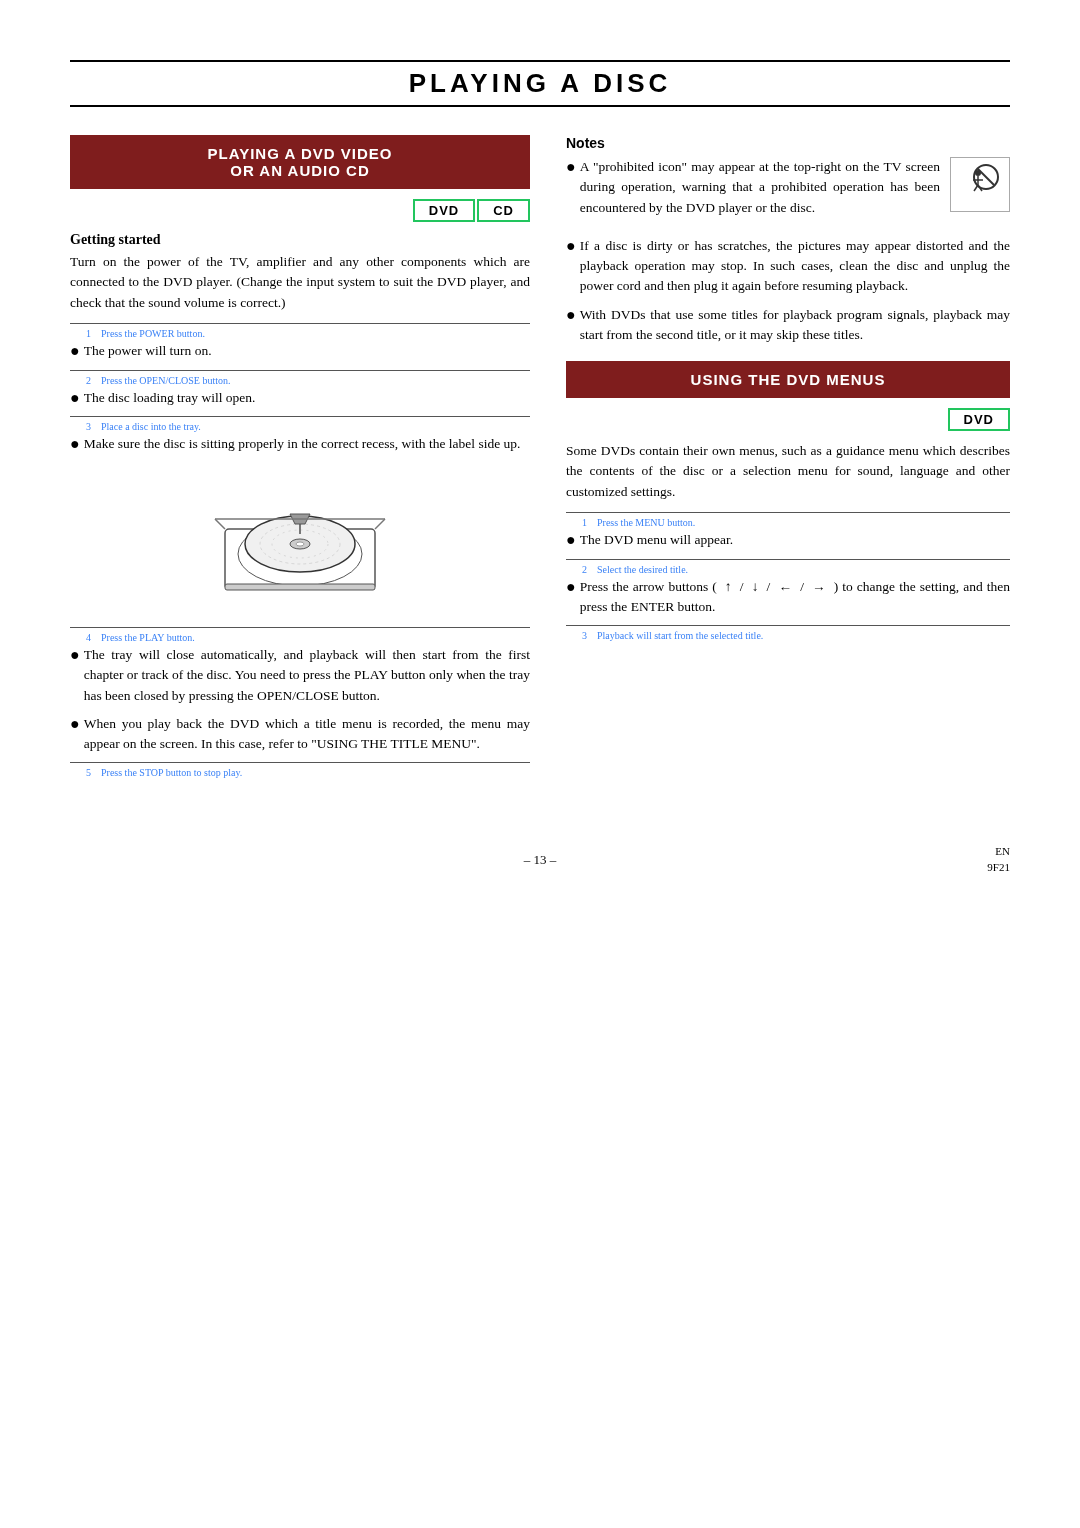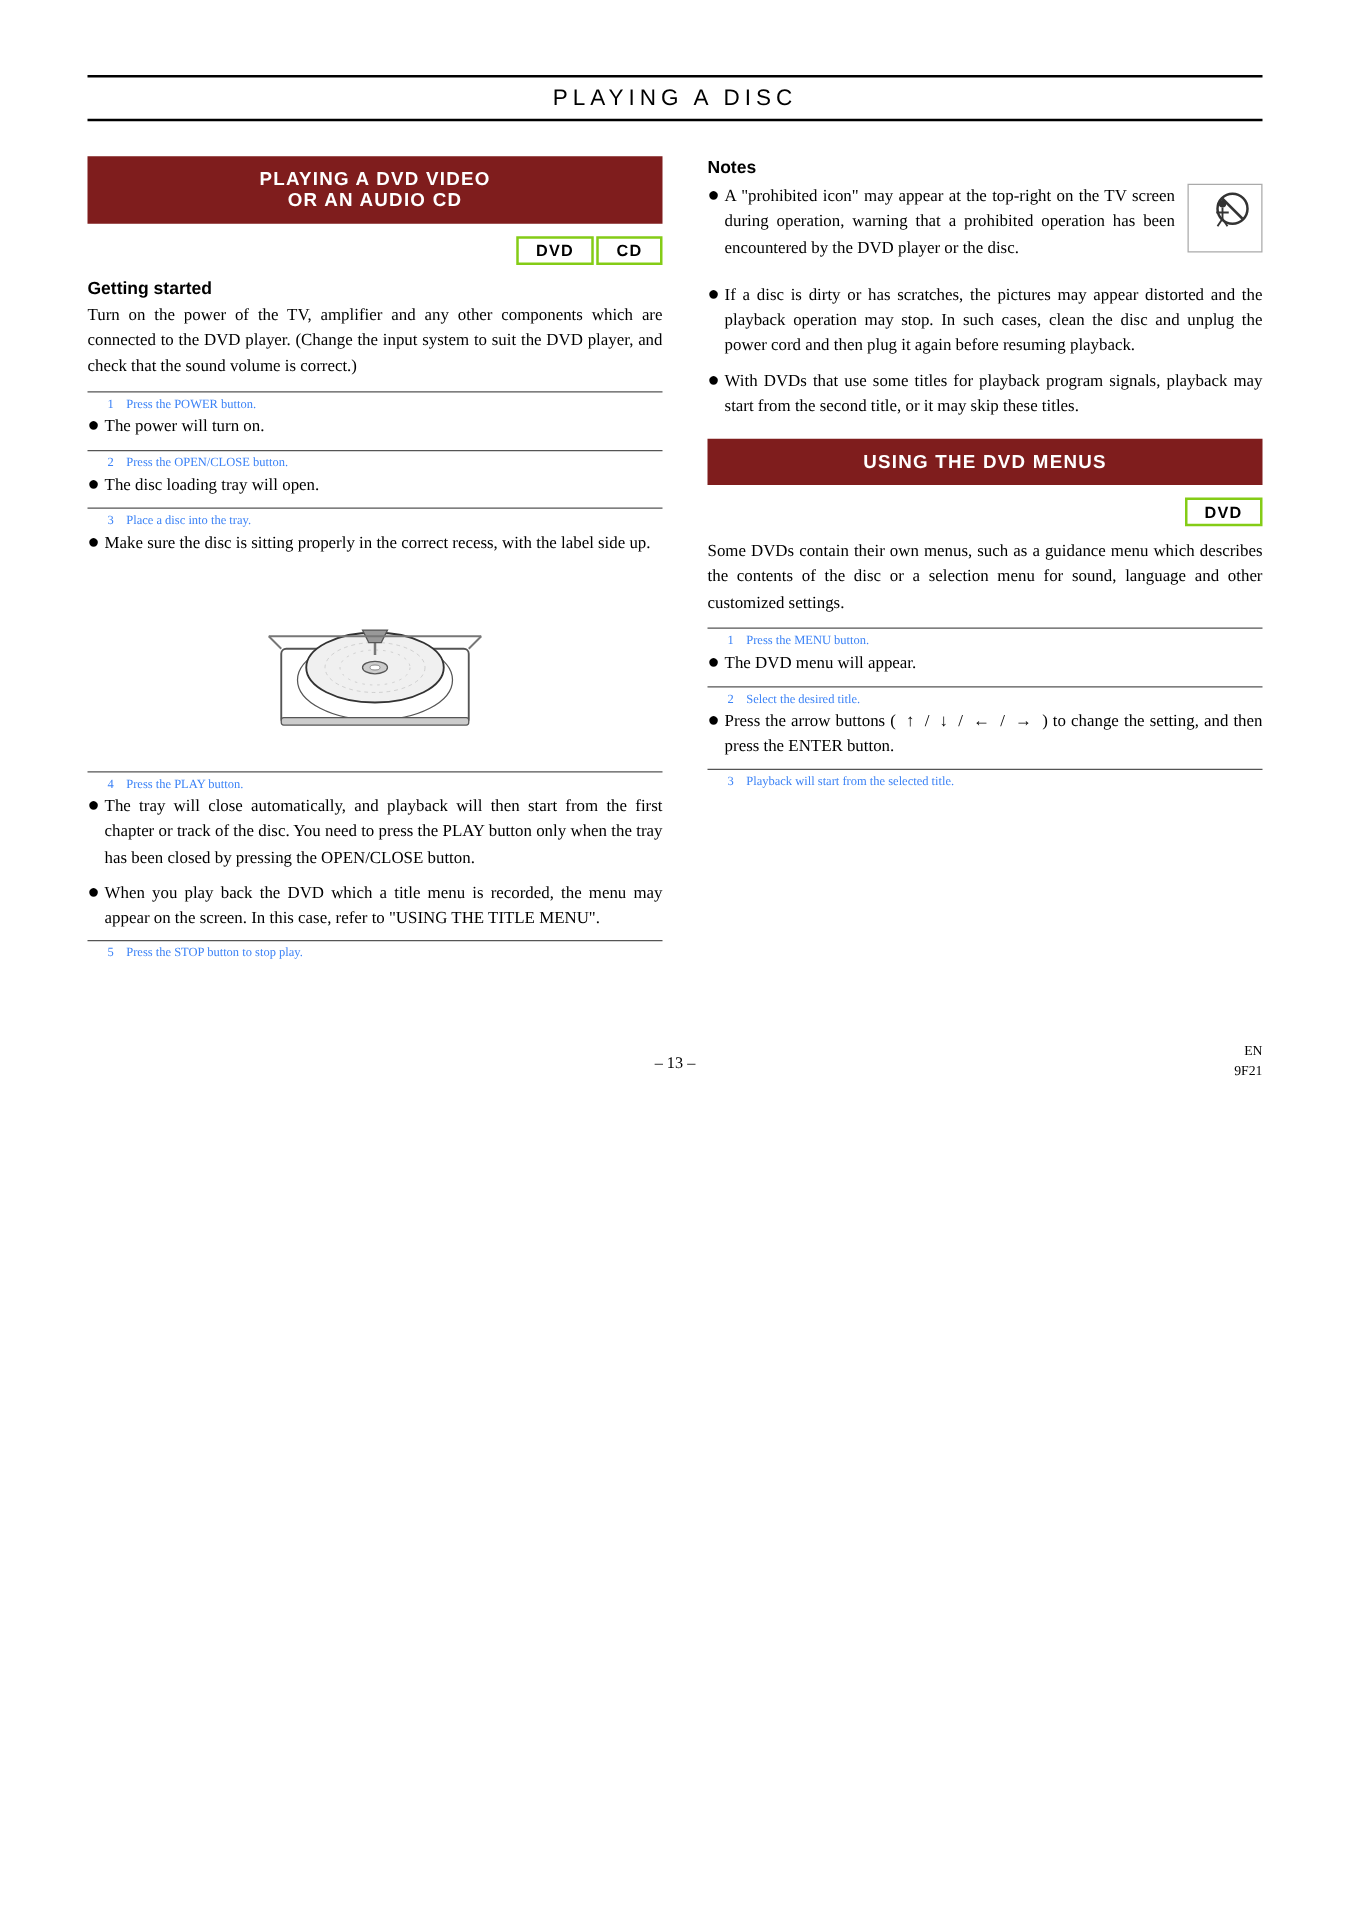--- a/index.html
+++ b/index.html
@@ -15,22 +15,22 @@
 
     
     .page-title-wrap {
       text-align: center;
       border-top: 2px solid #000;
       border-bottom: 2px solid #000;
       padding: 6px 0;
       margin-bottom: 28px;
     }
     .page-title {
-      font-size: 18px;
-      font-weight: normal;
+      font-size: 26px;
+      font-weight: bold;
       letter-spacing: 4px;
       font-family: Arial, sans-serif;
     }
 
     
     .two-col {
       display: flex;
       gap: 36px;
     }
     .col-left {
@@ -55,34 +55,34 @@
     }
 
     
     .badge-row {
       display: flex;
       justify-content: flex-end;
       gap: 2px;
       margin-bottom: 10px;
     }
     .badge {
-      border: 2px solid #84cc16;
+      border: 2px solid #22c55e;
       padding: 2px 14px;
       font-family: Arial, sans-serif;
       font-weight: bold;
       font-size: 13px;
       letter-spacing: 1px;
     }
 
     
     .subsection-title {
       font-weight: bold;
       font-size: 14px;
       margin-bottom: 4px;
-      font-family: Liberation Sans, sans-serif;
+      font-family: Liberation Serif, serif;
     }
 
     
     .para {
       margin-bottom: 10px;
       line-height: 1.5;
       text-align: justify;
     }
 
     

